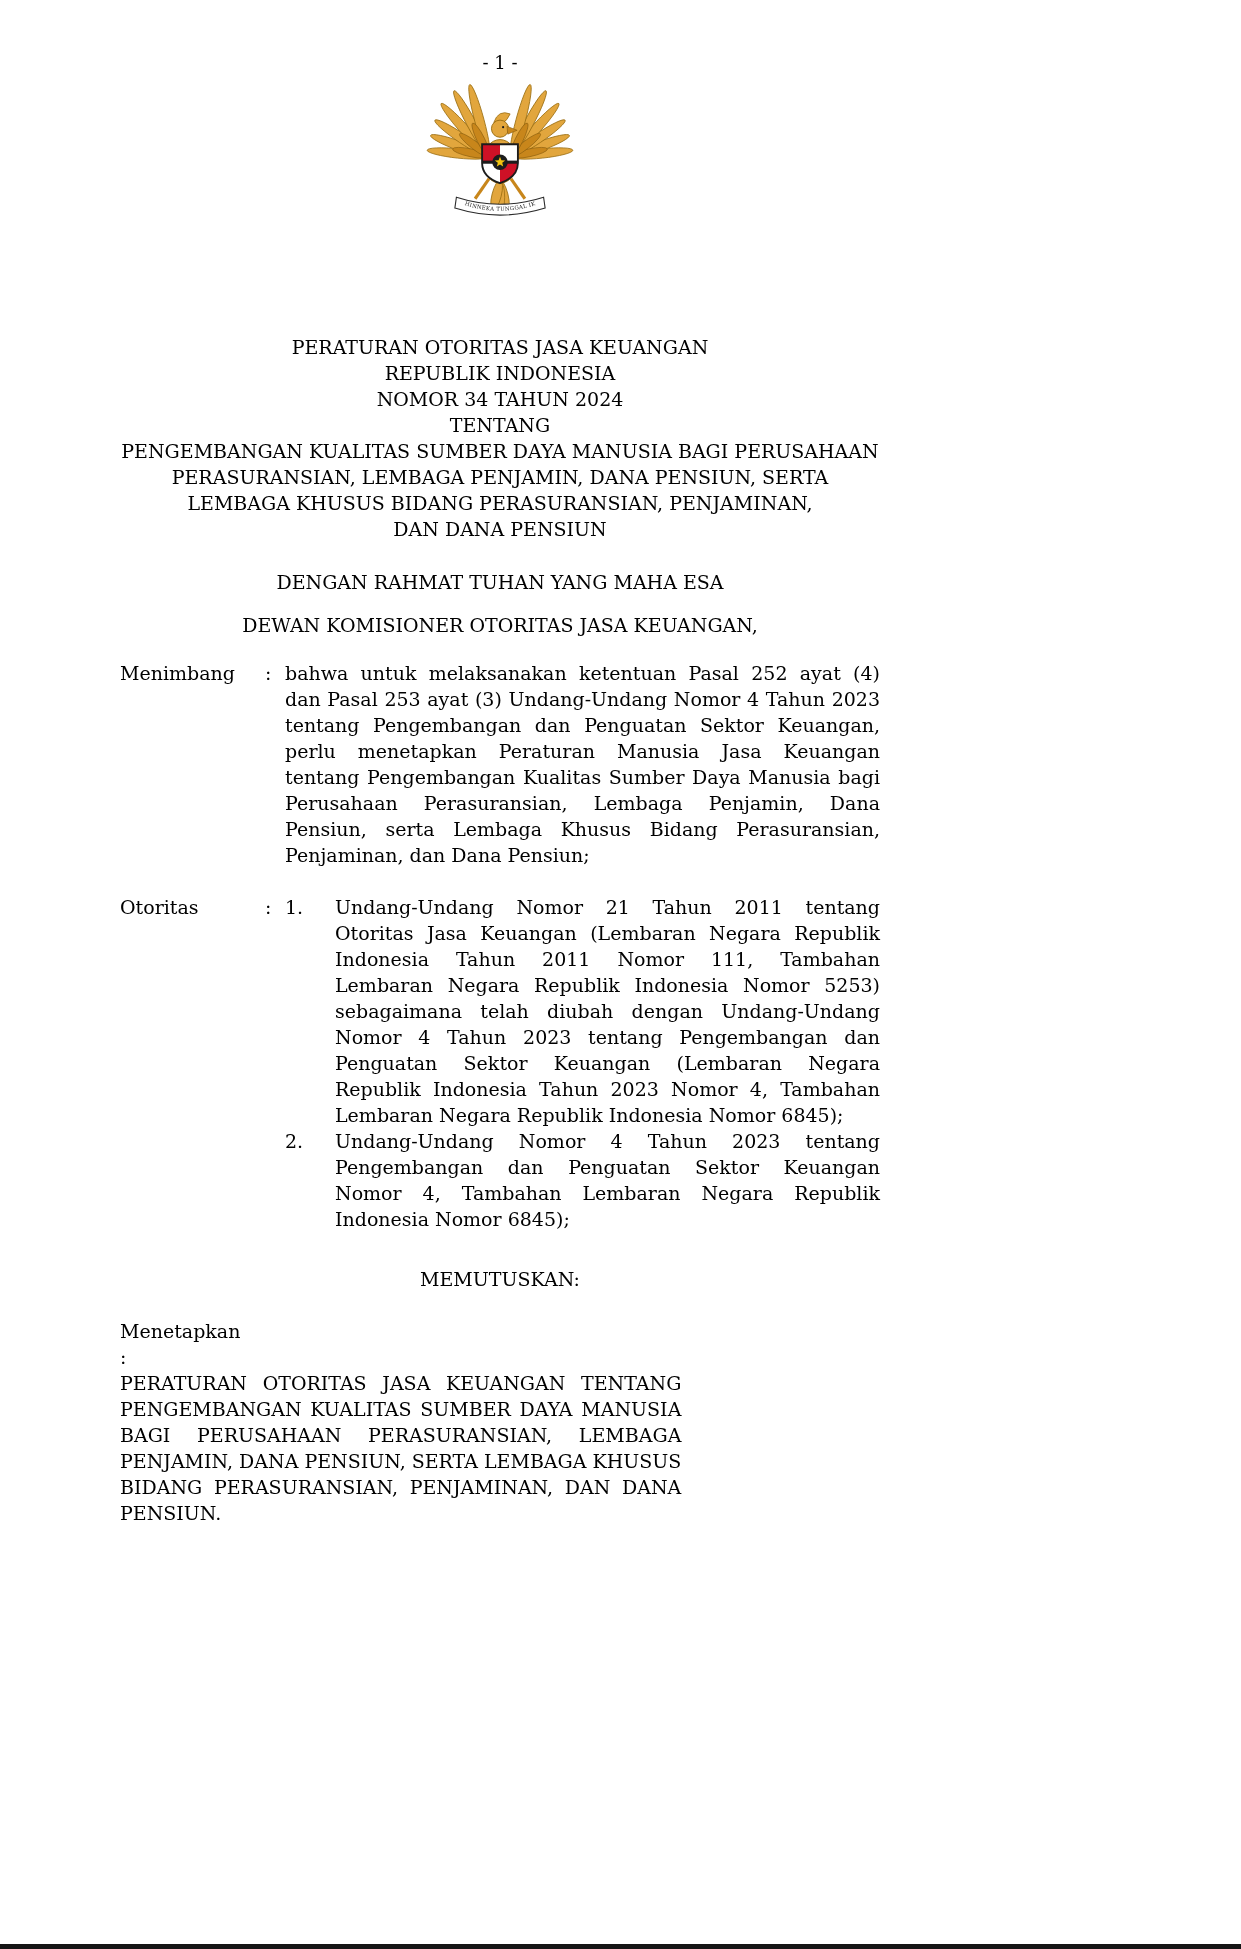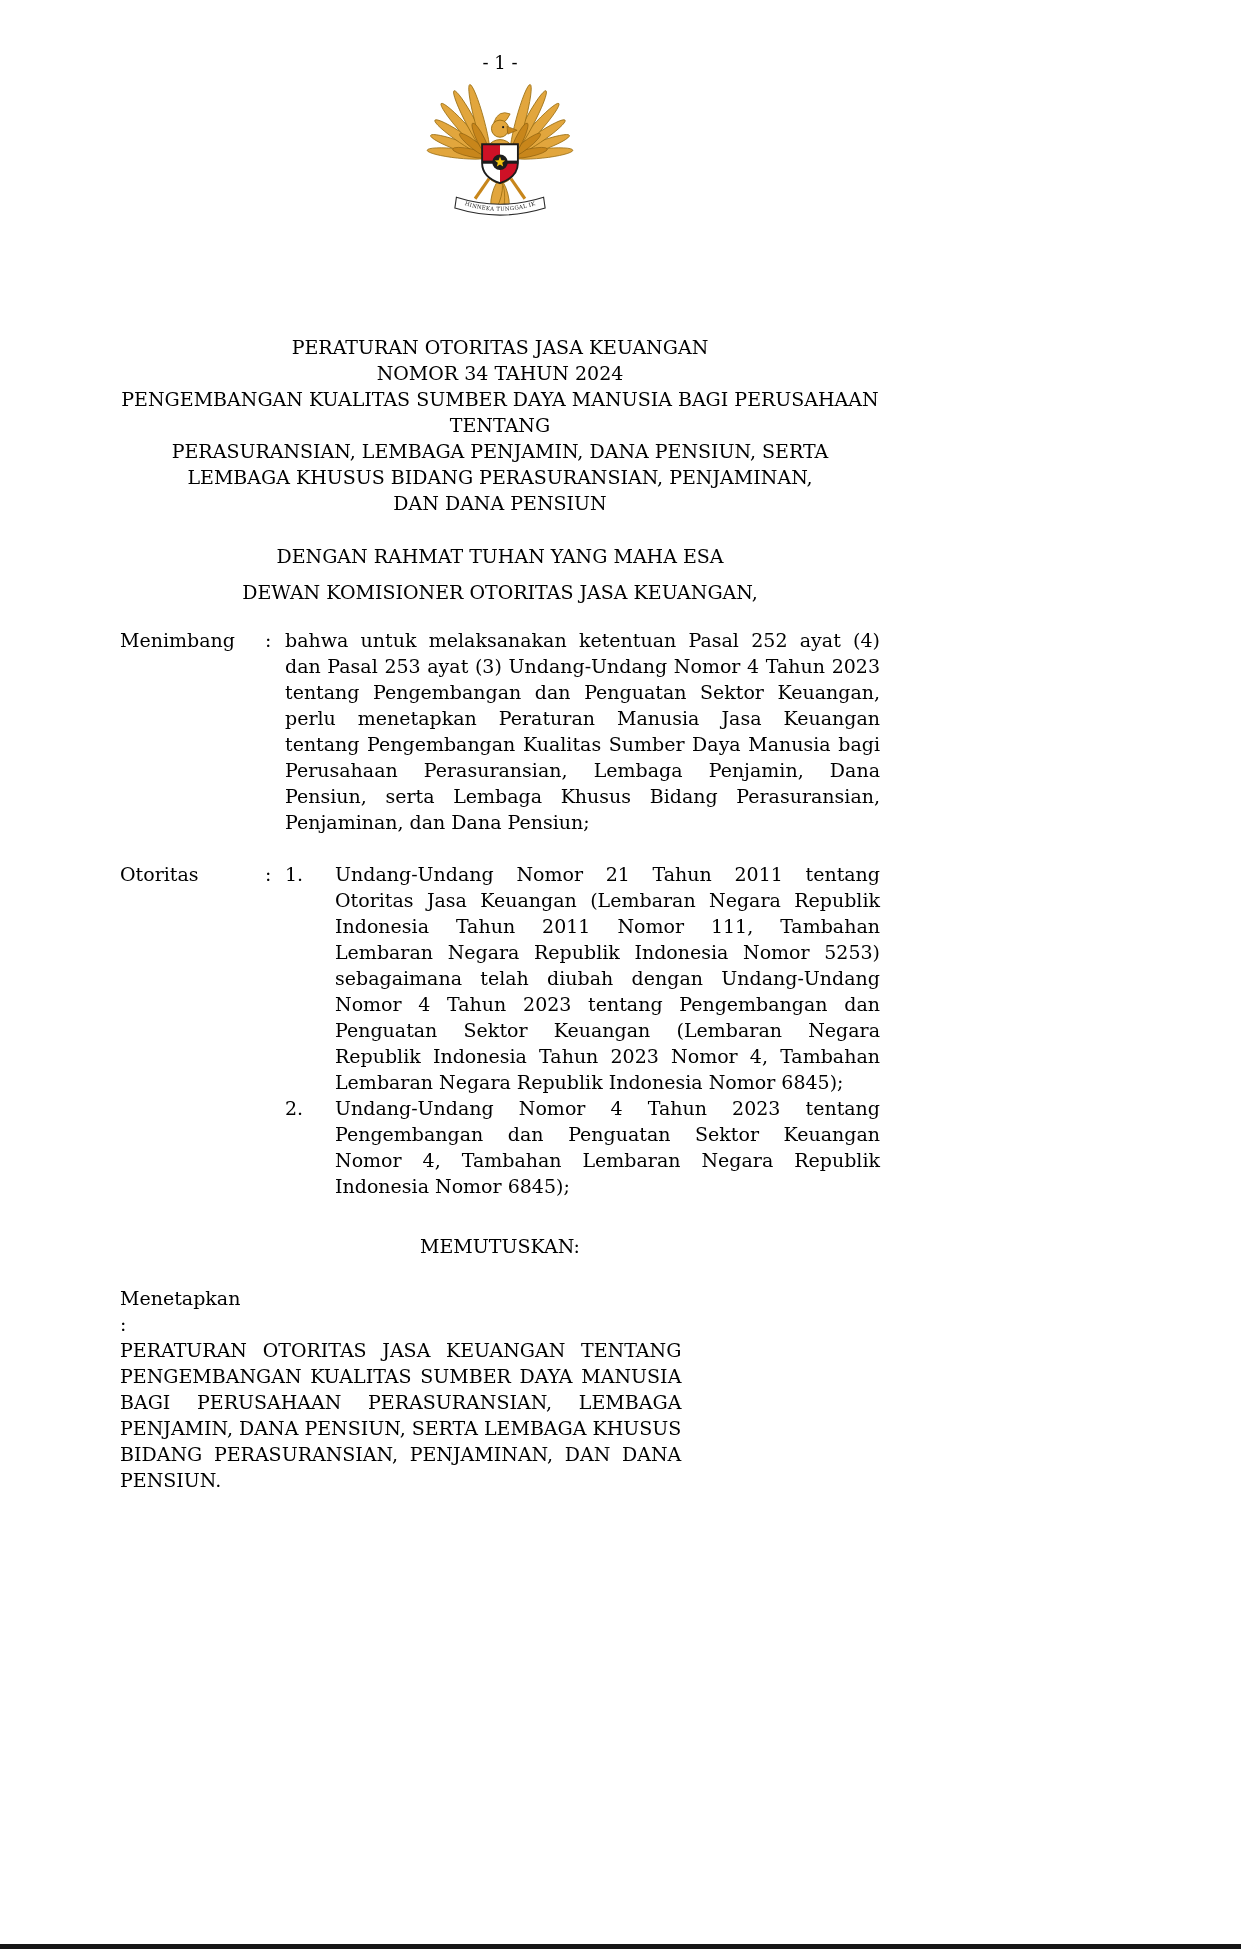--- a/index.html
+++ b/index.html
@@ -17,21 +17,21 @@
     font-size: 19px; line-height: 26px;
     overflow: hidden;
   }
   .page-number { text-align: center; font-size: 18px; }
   .emblem-wrap { text-align: center; margin-top: 6px; height: 150px; }
   .emblem-wrap svg { display: inline-block; }
 
   .title-block { margin-top: 102px; }
   .cline { text-align: center; }
   .invocation { text-align: center; margin-top: 27px; }
-  .authority  { text-align: center; margin-top: 10px; }
+  .authority  { text-align: center; margin-top: 17px; }
 
   .clause { display: flex; align-items: flex-start; }
   .clause.menimbang  { margin-top: 22px; }
   .clause.mengingat  { margin-top: 26px; }
   .clause.menetapkan { margin-top: 26px; flex-direction: column; }
   .clause-label { width: 145px; flex: none; }
   .clause-colon { width: 20px;  flex: none; }
   .clause-body  { flex: 1 1 auto; min-width: 0; }
 
   .jline { text-align: justify; text-align-last: justify; }
@@ -127,23 +127,24 @@
         </g>
         <path d="M77,80 h46 v24 q0,18 -23,26 q-23,-8 -23,-26 z" fill="none" stroke="#1C1C1C" stroke-width="2.4"></path>
         <circle cx="100" cy="103" r="10" fill="#1C1C1C"></circle>
         <polygon points="100,96 101.8,100.6 106.7,100.8 102.9,103.9 104.1,108.7 100,106 95.9,108.7 97.2,103.9 93.3,100.8 98.2,100.6" fill="#F2C30F"></polygon>
       </g>
     </svg>
   </div>
 
   <div class="title-block">
       <div class="cline">PERATURAN OTORITAS JASA KEUANGAN</div>
+      <div class="cline">REPUBLIK INDONESIA</div>
       <div class="cline">NOMOR 34 TAHUN 2024</div>
+      <div class="cline">TENTANG</div>
       <div class="cline">PENGEMBANGAN KUALITAS SUMBER DAYA MANUSIA BAGI PERUSAHAAN</div>
-      <div class="cline">TENTANG</div>
       <div class="cline">PERASURANSIAN, LEMBAGA PENJAMIN, DANA PENSIUN, SERTA</div>
       <div class="cline">LEMBAGA KHUSUS BIDANG PERASURANSIAN, PENJAMINAN,</div>
       <div class="cline">DAN DANA PENSIUN</div>
     </div>
 
   <div class="invocation">DENGAN RAHMAT TUHAN YANG MAHA ESA</div>
   <div class="authority">DEWAN KOMISIONER OTORITAS JASA KEUANGAN,</div>
 
   <div class="clause menimbang">
     <div class="clause-label">Menimbang</div>

